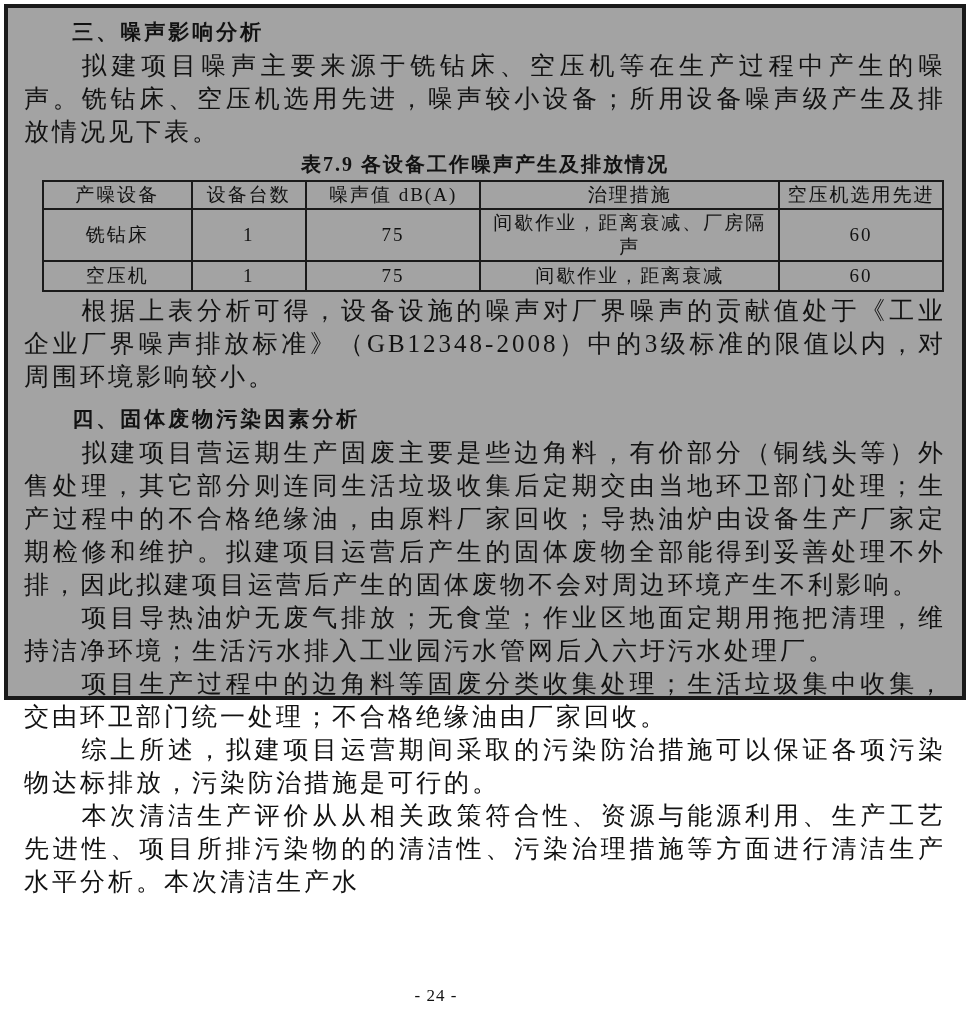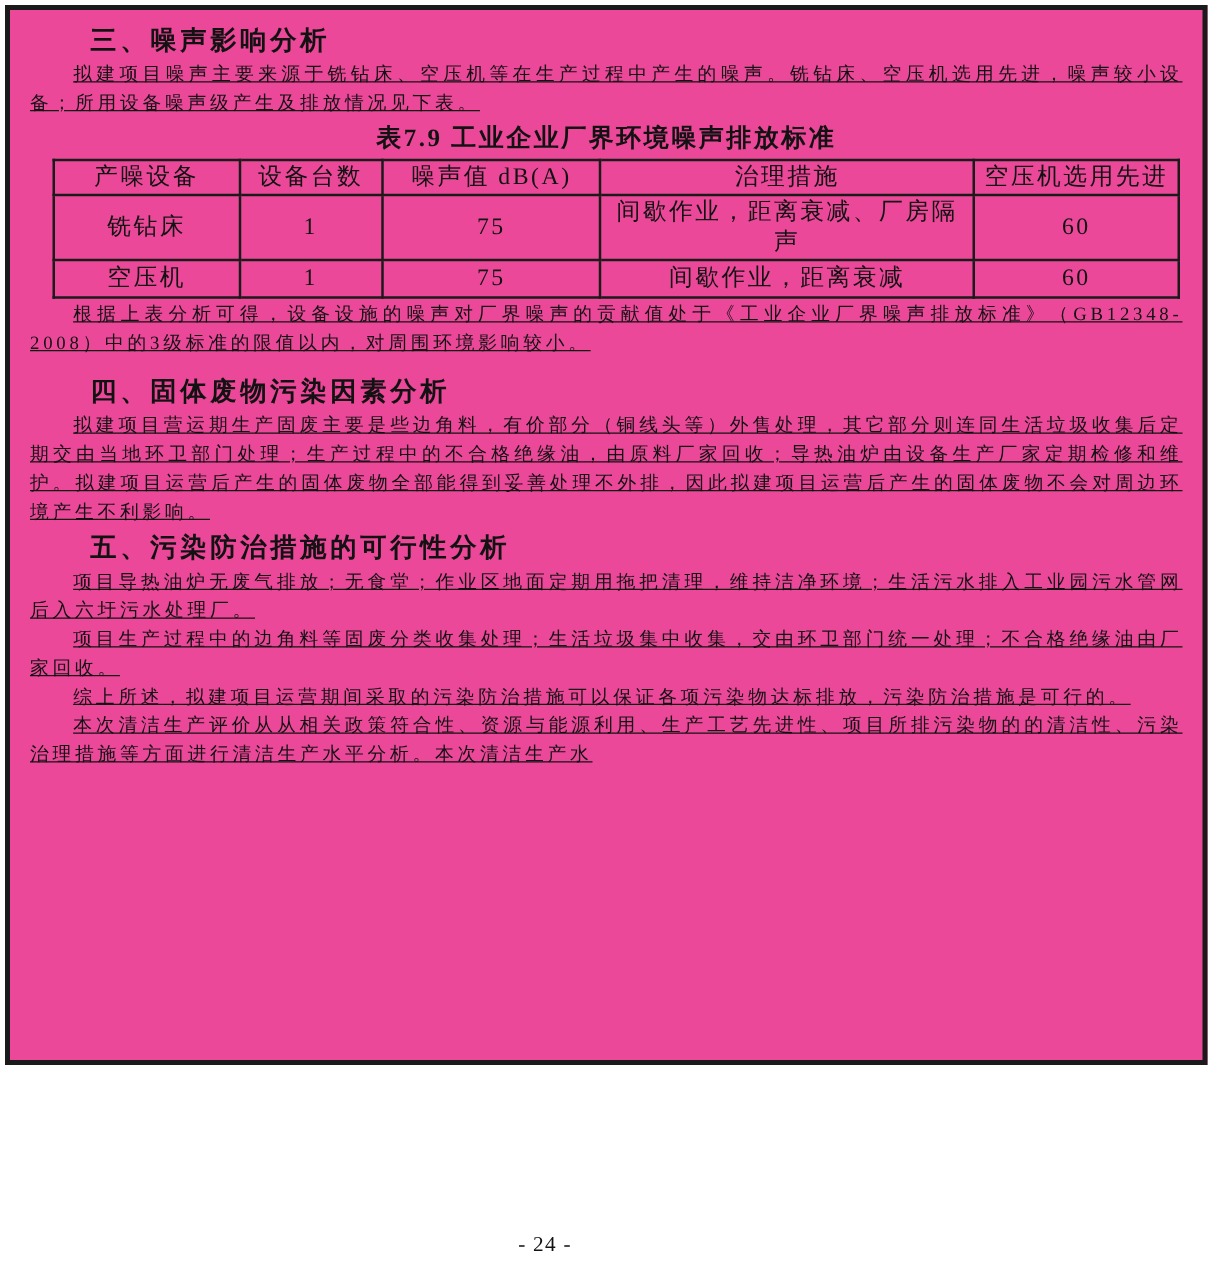--- a/index.html
+++ b/index.html
@@ -7,33 +7,32 @@
     width: 980px; height: 1022px;
     background: #ffffff;
     font-family: "Liberation Serif", "DejaVu Serif", serif;
     color: #121212;
     overflow: hidden;
   }
   .sheet {
     position: absolute;
     left: 4px; top: 4px;
     box-sizing: border-box;
-    width: 962px; height: 848px;
+    width: 962px; height: 696px;
     border: 4px solid #1a1a1a;
     padding: 8px 16px 0 16px;
-    background: #ec4899;
+    background: #a3a3a3;
   }
   .para {
-    font-size: 15px;
-    line-height: 23px;
+    font-size: 25px;
+    line-height: 33px;
     letter-spacing: 3px;
     text-align: justify;
     text-indent: 2.3em;
     margin: 0;
-    text-decoration: underline;
   }
   .heading {
     font-size: 21px;
     line-height: 33px;
     letter-spacing: 3px;
     font-weight: bold;
     text-indent: 2.3em;
     margin: 0;
   }
   .heading.sp-lg { margin-top: 10px; }
@@ -77,21 +76,21 @@
   }
 </style>
 </head>
 <body>
 
 <div class="sheet">
 
   <p class="heading">三、噪声影响分析</p>
   <p class="para">拟建项目噪声主要来源于铣钻床、空压机等在生产过程中产生的噪声。铣钻床、空压机选用先进，噪声较小设备；所用设备噪声级产生及排放情况见下表。</p>
 
-  <p class="tbl-title">表7.9 工业企业厂界环境噪声排放标准</p>
+  <p class="tbl-title">表7.9 各设备工作噪声产生及排放情况</p>
 
   <table class="noise">
     <colgroup>
       <col style="width:16.5%">
       <col style="width:12.7%">
       <col style="width:19.4%">
       <col style="width:33.2%">
       <col style="width:18.2%">
     </colgroup>
     <tbody>
@@ -117,21 +116,20 @@
         <td>60</td>
       </tr>
     </tbody>
   </table>
 
   <p class="para">根据上表分析可得，设备设施的噪声对厂界噪声的贡献值处于《工业企业厂界噪声排放标准》（GB12348-2008）中的3级标准的限值以内，对周围环境影响较小。</p>
 
   <p class="heading sp-lg">四、固体废物污染因素分析</p>
   <p class="para">拟建项目营运期生产固废主要是些边角料，有价部分（铜线头等）外售处理，其它部分则连同生活垃圾收集后定期交由当地环卫部门处理；生产过程中的不合格绝缘油，由原料厂家回收；导热油炉由设备生产厂家定期检修和维护。拟建项目运营后产生的固体废物全部能得到妥善处理不外排，因此拟建项目运营后产生的固体废物不会对周边环境产生不利影响。</p>
 
-  <p class="heading">五、污染防治措施的可行性分析</p>
   <p class="para">项目导热油炉无废气排放；无食堂；作业区地面定期用拖把清理，维持洁净环境；生活污水排入工业园污水管网后入六圩污水处理厂。</p>
   <p class="para">项目生产过程中的边角料等固废分类收集处理；生活垃圾集中收集，交由环卫部门统一处理；不合格绝缘油由厂家回收。</p>
   <p class="para">综上所述，拟建项目运营期间采取的污染防治措施可以保证各项污染物达标排放，污染防治措施是可行的。</p>
 
   <p class="para">本次清洁生产评价从从相关政策符合性、资源与能源利用、生产工艺先进性、项目所排污染物的的清洁性、污染治理措施等方面进行清洁生产水平分析。本次清洁生产水</p>
 
 </div>
 
 <div class="pageno">- 24 -</div>
 

